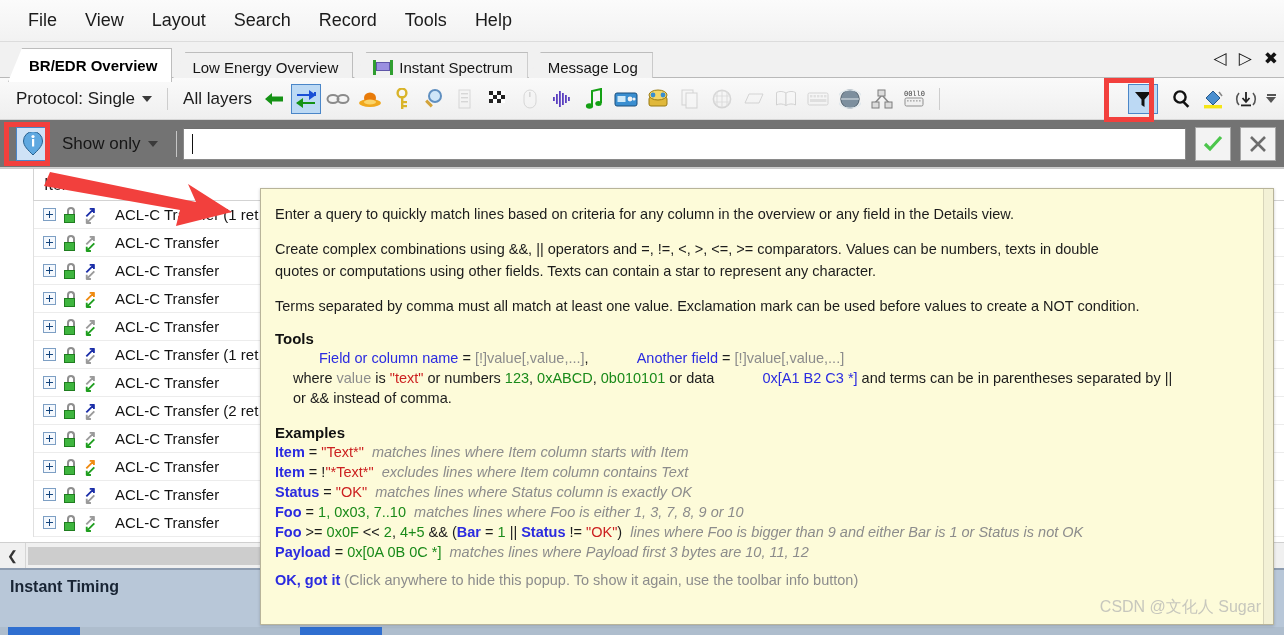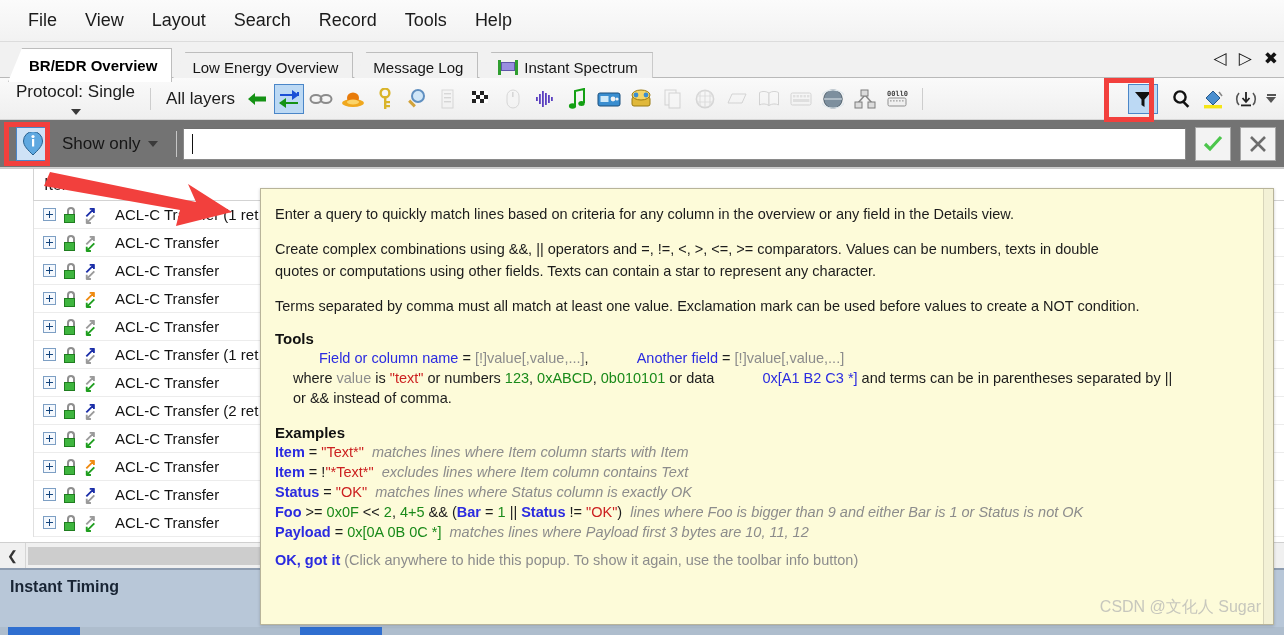--- a/index.html
+++ b/index.html
@@ -92,39 +92,37 @@
     width: 1284px; height: 42px;
     background: linear-gradient(to bottom, #fafafa 0%, #efefef 100%);
     border-bottom: 1px solid #d6d6d6;
     display: flex; align-items: center;
     padding-left: 10px;
   }
   .tb-label {
     font-size: 17px; color: #1b1b1b; white-space: nowrap;
     display: flex; align-items: center; gap: 7px;
     padding: 0 6px;
-    flex-direction: column;
   }
   .caret-down {
     width: 0; height: 0;
     border-left: 5px solid transparent;
     border-right: 5px solid transparent;
     border-top: 6px solid #3a3a3a;
     display: inline-block;
   }
   .tb-sep {
     width: 1px; height: 22px; background: #cdcdcd; margin: 0 9px;
   }
   .tb-icon {
     width: 30px; height: 30px;
     display: flex; align-items: center; justify-content: center;
     font-size: 17px;
     flex: none;
     margin: 0 1px;
-    font-weight: bold;
   }
   .tb-icon.boxed {
     background: #bcd9f4;
     border: 1px solid #4a86c8;
   }
   .tb-icon.dim { opacity: 0.33; }
   .tb-spacer { flex: 1; }
   .tb-scroll-arrows {
     width: 18px; display: flex; flex-direction: column;
     align-items: center; justify-content: center; gap: 1px;
@@ -366,29 +364,29 @@
 
   <div class="tabstrip">
     <div class="tabs-wrap">
       <div class="tab active">
         <span>BR/EDR Overview</span>
       </div>
       <div class="tab">
         <span>Low Energy Overview</span>
       </div>
       <div class="tab">
-        <span>Message Log</span>
-      </div>
-      <div class="tab">
         <span class="tab-icon-spectrum">
           <i class="bar-l"></i>
             <i class="body"></i>
             <i class="bar-r"></i>
         </span>
         <span>Instant Spectrum</span>
+      </div>
+      <div class="tab">
+        <span>Message Log</span>
       </div>
     </div>
     <div class="tab-nav">
       <span>◁</span>
       <span>▷</span>
       <span>✖</span>
     </div>
   </div>
 
   <div class="toolbar">
@@ -838,20 +836,23 @@
     <div class="pp-line">
       <span class="blue-b">Item</span><span class="blk"> = </span><span class="red">"Text*"</span>&nbsp;&nbsp;<span class="gray-i">matches lines where Item column starts with Item</span>
     </div>
     <div class="pp-line">
       <span class="blue-b">Item</span><span class="blk"> = !</span><span class="red">"*Text*"</span>&nbsp;&nbsp;<span class="gray-i">excludes lines where Item column contains Text</span>
     </div>
     <div class="pp-line">
       <span class="blue-b">Status</span><span class="blk"> = </span><span class="red">"OK"</span>&nbsp;&nbsp;<span class="gray-i">matches lines where Status column is exactly OK</span>
     </div>
     <div class="pp-line">
+      <span class="blue-b">Foo</span><span class="blk"> = </span><span class="green">1, 0x03, 7..10</span>&nbsp;&nbsp;<span class="gray-i">matches lines where Foo is either 1, 3, 7, 8, 9 or 10</span>
+    </div>
+    <div class="pp-line">
       <span class="blue-b">Foo</span><span class="blk"> &gt;= </span><span class="green">0x0F</span><span class="blk"> &lt;&lt; </span><span class="green">2</span><span class="blk">, </span><span class="green">4+5</span><span class="blk"> &amp;&amp; (</span><span class="blue-b">Bar</span><span class="blk"> = </span><span class="green">1</span><span class="blk"> || </span><span class="blue-b">Status</span><span class="blk"> != </span><span class="red">"OK"</span><span class="blk">)</span>&nbsp;&nbsp;<span class="gray-i">lines where Foo is bigger than 9 and either Bar is 1 or Status is not OK</span>
     </div>
     <div class="pp-line">
       <span class="blue-b">Payload</span><span class="blk"> = </span><span class="green">0x[0A 0B 0C *]</span>&nbsp;&nbsp;<span class="gray-i">matches lines where Payload first 3 bytes are 10, 11, 12</span>
     </div>
 
     <div class="okgot">
       <span class="blue-b">OK, got it</span>
       <span class="gray">(Click anywhere to hide this popup. To show it again, use the toolbar info button)</span>
     </div>

